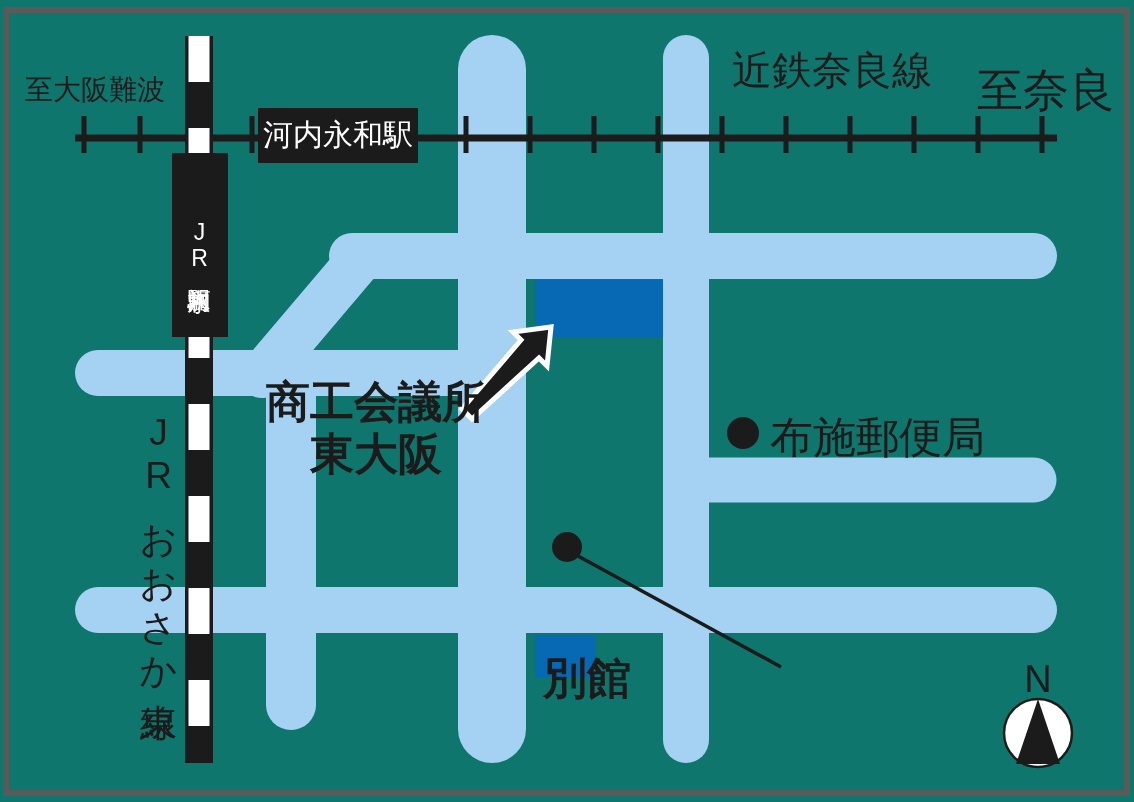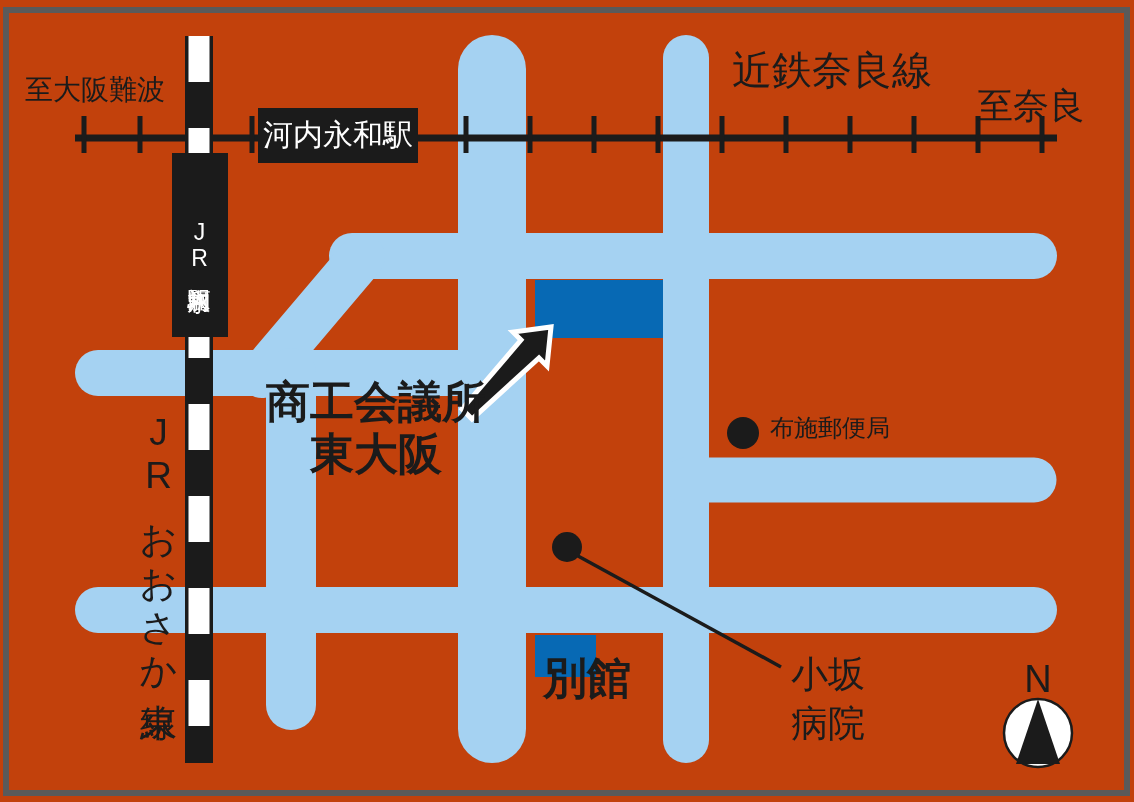--- a/index.html
+++ b/index.html
@@ -1,17 +1,17 @@
 <!DOCTYPE html>
 <html><head>
 <meta charset="utf-8">
 <style>
   html,body{margin:0;padding:0;background:#ffffff;}
   #stage{
-    position:relative;width:1134px;height:802px;background:#c2410c;overflow:hidden;
+    position:relative;width:1134px;height:802px;background:#0f766e;overflow:hidden;
     font-family:"Liberation Sans","DejaVu Sans",sans-serif;color:#1b1b1b;
   }
   #map-frame{
     position:absolute;left:3px;top:7px;width:1127px;height:789px;
     border:6px solid #5a5a5a;box-sizing:border-box;z-index:5;pointer-events:none;
   }
   #map-svg{position:absolute;left:0;top:0;z-index:1;}
   .lbl{position:absolute;z-index:3;white-space:nowrap;line-height:1;}
   .vertical{writing-mode:vertical-rl;text-orientation:upright;}
   .station-box{
@@ -81,43 +81,39 @@
       <polygon points="1038,699 1016,764 1060,764" fill="#1b1b1b"></polygon>
     </g>
   </svg>
 
   <div id="map-frame"></div>
 
   <div class="lbl" style="left:25px;top:76px;font-size:28px;">至大阪難波</div>
 
   <div class="lbl" style="left:732px;top:50px;font-size:40px;">近鉄奈良線</div>
 
-  <div class="lbl" style="left:977px;top:67px;font-size:36px;margin-top:21px;">至奈良</div>
+  <div class="lbl" style="left:977px;top:67px;font-size:46px;">至奈良</div>
 
   <div class="station-box" style="left:258px;top:108px;width:160px;height:55px;">
     <span style="font-size:30px;">河内永和駅</span>
   </div>
 
   <div class="station-box" style="left:172px;top:153px;width:56px;height:184px;">
     <span class="vertical" style="font-size:23px;">JR河内永和駅</span>
   </div>
 
   <div class="lbl vertical" style="left:140px;top:412px;font-size:37px;letter-spacing:2px;">JRおおさか東線</div>
 
   <div class="lbl bold3" style="left:256px;top:376px;width:240px;font-size:44px;">
     <div>商工会議所</div>
     <div>東大阪</div>
   </div>
 
   <div class="lbl" style="left:543px;top:656px;font-size:44px;font-weight:bold;">別館</div>
 
   <div class="poi-dot" style="left:727px;top:417px;width:32px;height:32px;"></div>
-  <div class="lbl" style="left:770px;top:416px;font-size:24px;">布施郵便局</div>
+  <div class="lbl" style="left:770px;top:416px;font-size:43px;">布施郵便局</div>
 
   <div class="poi-dot" style="left:552px;top:532px;width:30px;height:30px;"></div>
-  <div class="lbl two-line" style="left:758px;top:650px;width:140px;font-size:37px;line-height:49px;">
-    <div>小坂</div>
-    <div>病院</div>
-  </div>
 
   <div class="lbl" style="left:1018px;top:660px;width:40px;font-size:38px;text-align:center;">N</div>
 
 </div>
 
 </body></html>

